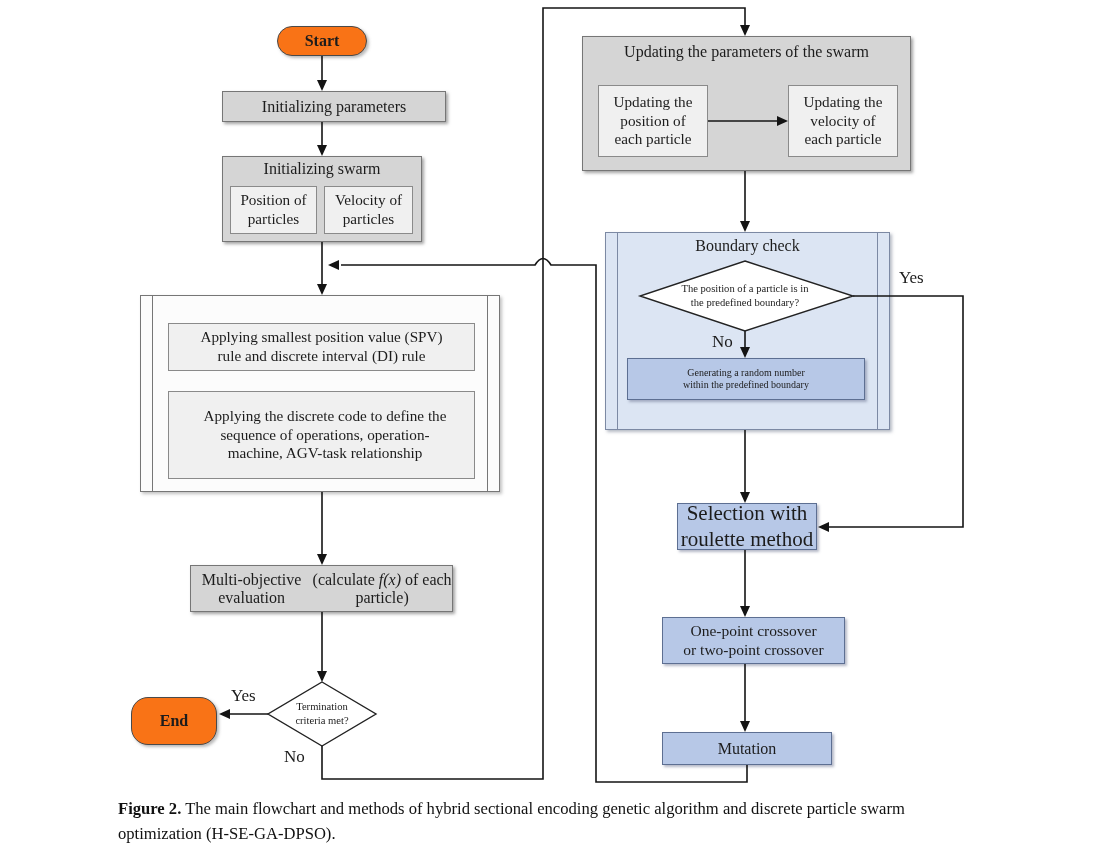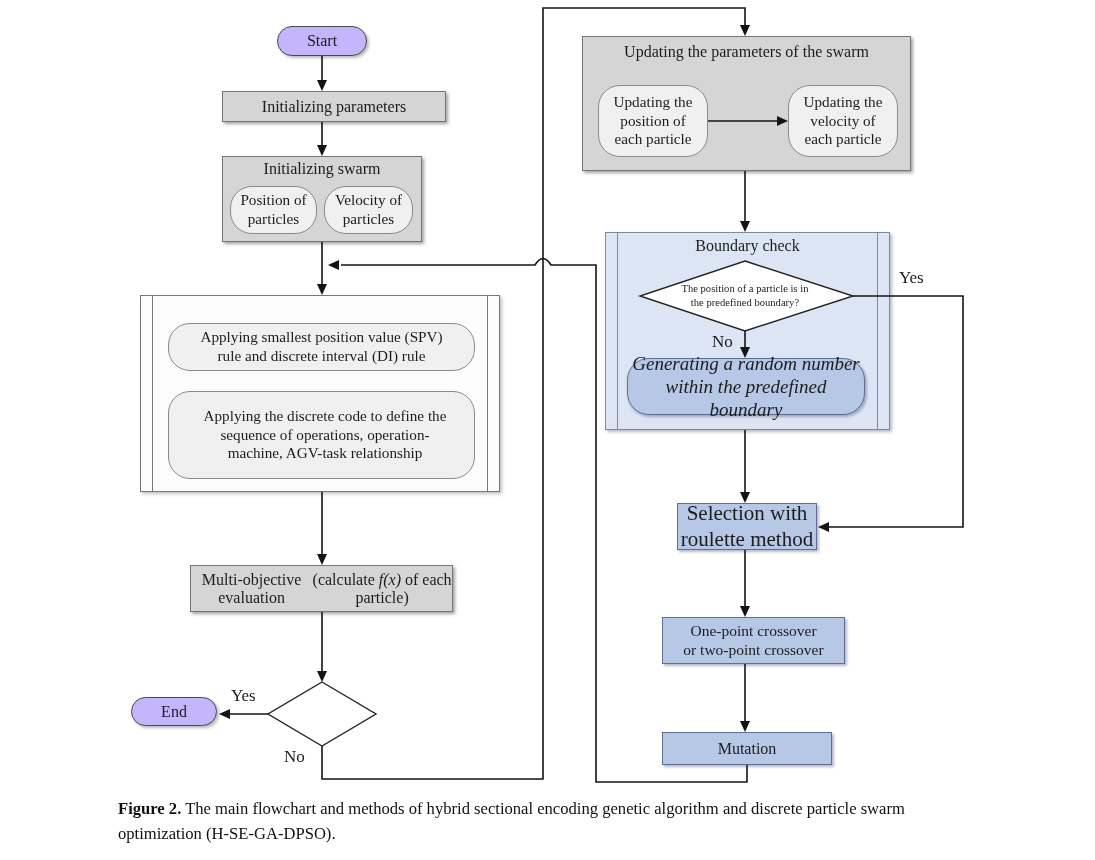--- a/index.html
+++ b/index.html
@@ -10,31 +10,31 @@
   .abs{position:absolute;box-sizing:border-box;}
   .box{display:flex;align-items:center;justify-content:center;text-align:center;
        white-space:pre-line;line-height:1.22;}
   .col{display:flex;flex-direction:row;align-items:center;justify-content:center;text-align:center;}
   .gray{background:#d5d5d5;border:1px solid #767676;box-shadow:2px 2px 3px rgba(90,90,90,.55);}
   .graycontainer{background:#d5d5d5;border:1px solid #767676;box-shadow:2px 2px 3px rgba(90,90,90,.55);}
   .light{background:#f0f0f0;border:1px solid #8a8a8a;}
   .whitec{background:#fcfcfc;border:1px solid #767676;box-shadow:2px 2px 3px rgba(120,120,120,.45);}
   .bluec{background:#dce5f3;border:1px solid #7c89a3;box-shadow:2px 2px 3px rgba(110,120,140,.5);}
   .blueb{background:#b7c8e7;border:1px solid #5d6f92;box-shadow:1.5px 2px 2.5px rgba(90,100,130,.45);}
-  .pill{background:#c4b5fd;border:1.4px solid #4a4a4a;border-radius:17px;
-        box-shadow:2px 2px 3px rgba(120,120,120,.5);}
+  .pill{background:#f97316;border:1.4px solid #4a4a4a;border-radius:17px;
+        box-shadow:2px 2px 3px rgba(120,120,120,.5);font-weight:bold;}
   .subr::before,.subr::after{content:"";position:absolute;top:0;bottom:0;border-left:1px solid #767676;}
   .subr::before{left:11px;}
   .subr::after{right:11px;}
   .bluesubr::before,.bluesubr::after{content:"";position:absolute;top:0;bottom:0;border-left:1px solid #7c89a3;}
   .bluesubr::before{left:11px;}
   .bluesubr::after{right:11px;}
   .title{position:absolute;text-align:center;z-index:3;}
   .f16{font-size:16px;}
-  .f15{font-size:15.2px;border-radius:22px;}
+  .f15{font-size:15.2px;}
   .small{font-size:10.6px;line-height:1.35;}
   .lbl{position:absolute;font-size:17px;z-index:3;}
   svg#connectors{position:absolute;left:0;top:0;z-index:2;pointer-events:none;}
   .z1{z-index:1;}
   .z3{z-index:3;}
   #caption{position:absolute;left:118px;top:797px;width:866px;font-size:16.6px;line-height:1.5;
            text-align:left;color:#111;}
 </style>
 </head>
 <body>
@@ -57,34 +57,34 @@
 rule and discrete interval (DI) rule</div>
   <div class="abs box light f15 z1" style="left:168px;top:391px;width:307px;height:88px;padding-left:7px;">Applying the discrete code to define the
 sequence of operations, operation-
 machine, AGV-task relationship</div>
 
   <div class="abs col gray f16 z1" style="left:190px;top:565px;width:263px;height:47px;">
     <div>Multi-objective evaluation</div>
     <div><span>(calculate </span><i>f(x)</i><span> of each particle)</span></div>
   </div>
 
-  <div class="abs box pill f16 z1" style="left:131px;top:697px;width:86px;height:29px;">End</div>
+  <div class="abs box pill f16 z1" style="left:131px;top:697px;width:86px;height:48px;">End</div>
 
   <div class="abs graycontainer z1" style="left:582px;top:36px;width:329px;height:135px;"></div>
   <div class="title f16" style="left:582px;top:43px;width:329px;">Updating the parameters of the swarm</div>
   <div class="abs box light f15 z1" style="left:598px;top:85px;width:110px;height:72px;">Updating the
 position of
 each particle</div>
   <div class="abs box light f15 z1" style="left:788px;top:85px;width:110px;height:72px;">Updating the
 velocity of
 each particle</div>
 
   <div class="abs bluec bluesubr z1" style="left:605px;top:232px;width:285px;height:198px;"></div>
   <div class="title f16" style="left:605px;top:237px;width:285px;">Boundary check</div>
-  <div class="abs box blueb f15 z1" style="left:627px;top:358px;width:238px;height:57px;font-size:19px;font-style:italic;">Generating a random number
+  <div class="abs box blueb f15 z1" style="left:627px;top:358px;width:238px;height:42px;font-size:10px;">Generating a random number
 within the predefined boundary</div>
 
   <div class="abs box blueb z1" style="left:677px;top:503px;width:140px;height:47px;font-size:21px;">Selection with
 roulette method</div>
 
   <div class="abs box blueb z1" style="left:662px;top:617px;width:183px;height:47px;font-size:15.5px;">One-point crossover
 or two-point crossover</div>
 
   <div class="abs box blueb f16 z1" style="left:662px;top:732px;width:170px;height:33px;">Mutation</div>
 
@@ -122,20 +122,22 @@
       <polygon points="745,503 740,492 750,492"></polygon>
       <polygon points="745,617 740,606 750,606"></polygon>
       <polygon points="745,732 740,721 750,721"></polygon>
     </g>
     <g fill="#ffffff" stroke="#222222" stroke-width="1.4">
       <polygon points="322,682 376,714 322,746 268,714"></polygon>
       <polygon points="745,261 853,296 745,331 640,296"></polygon>
     </g>
   </svg>
 
+  <div class="abs box small z3" style="left:270px;top:695px;width:104px;height:38px;">Termination
+criteria met?</div>
   <div class="abs box small z3" style="left:650px;top:276px;width:190px;height:40px;">The position of a particle is in
 the predefined boundary?</div>
 
   <div class="lbl" style="left:231px;top:686px;">Yes</div>
   <div class="lbl" style="left:284px;top:747px;">No</div>
   <div class="lbl" style="left:899px;top:268px;">Yes</div>
   <div class="lbl" style="left:712px;top:332px;">No</div>
 
   <div id="caption"><b>Figure 2.</b><span> The main flowchart and methods of hybrid sectional encoding genetic algorithm and discrete particle swarm optimization (H-SE-GA-DPSO).</span></div>
 

